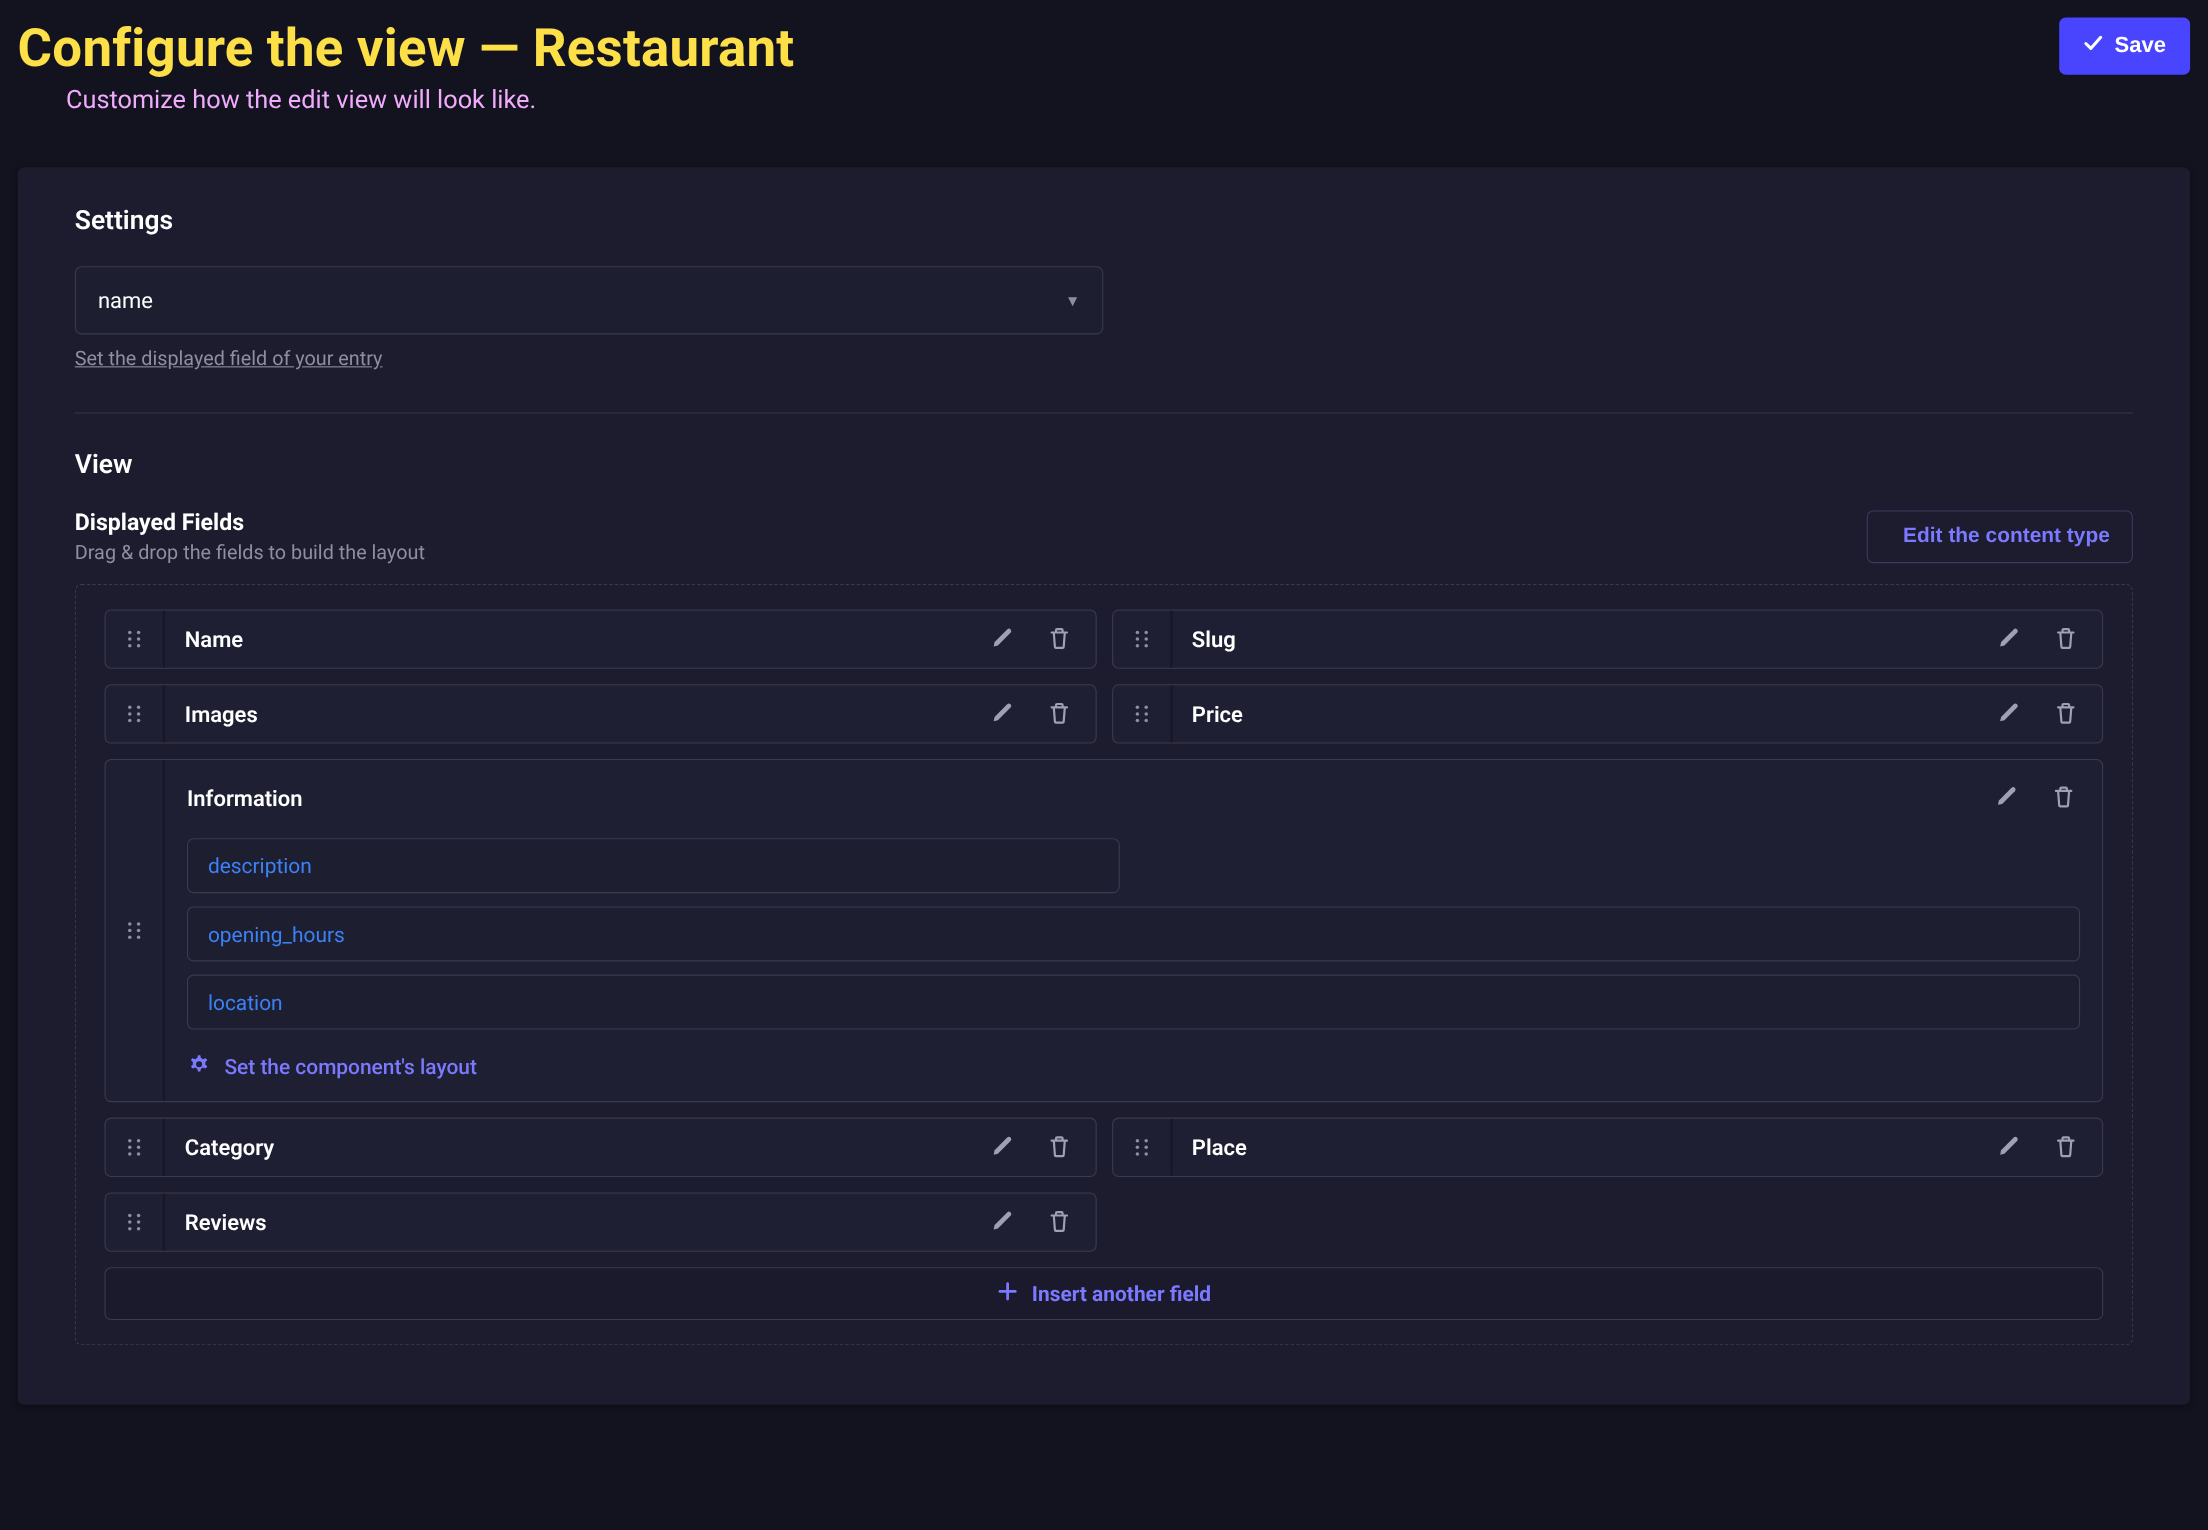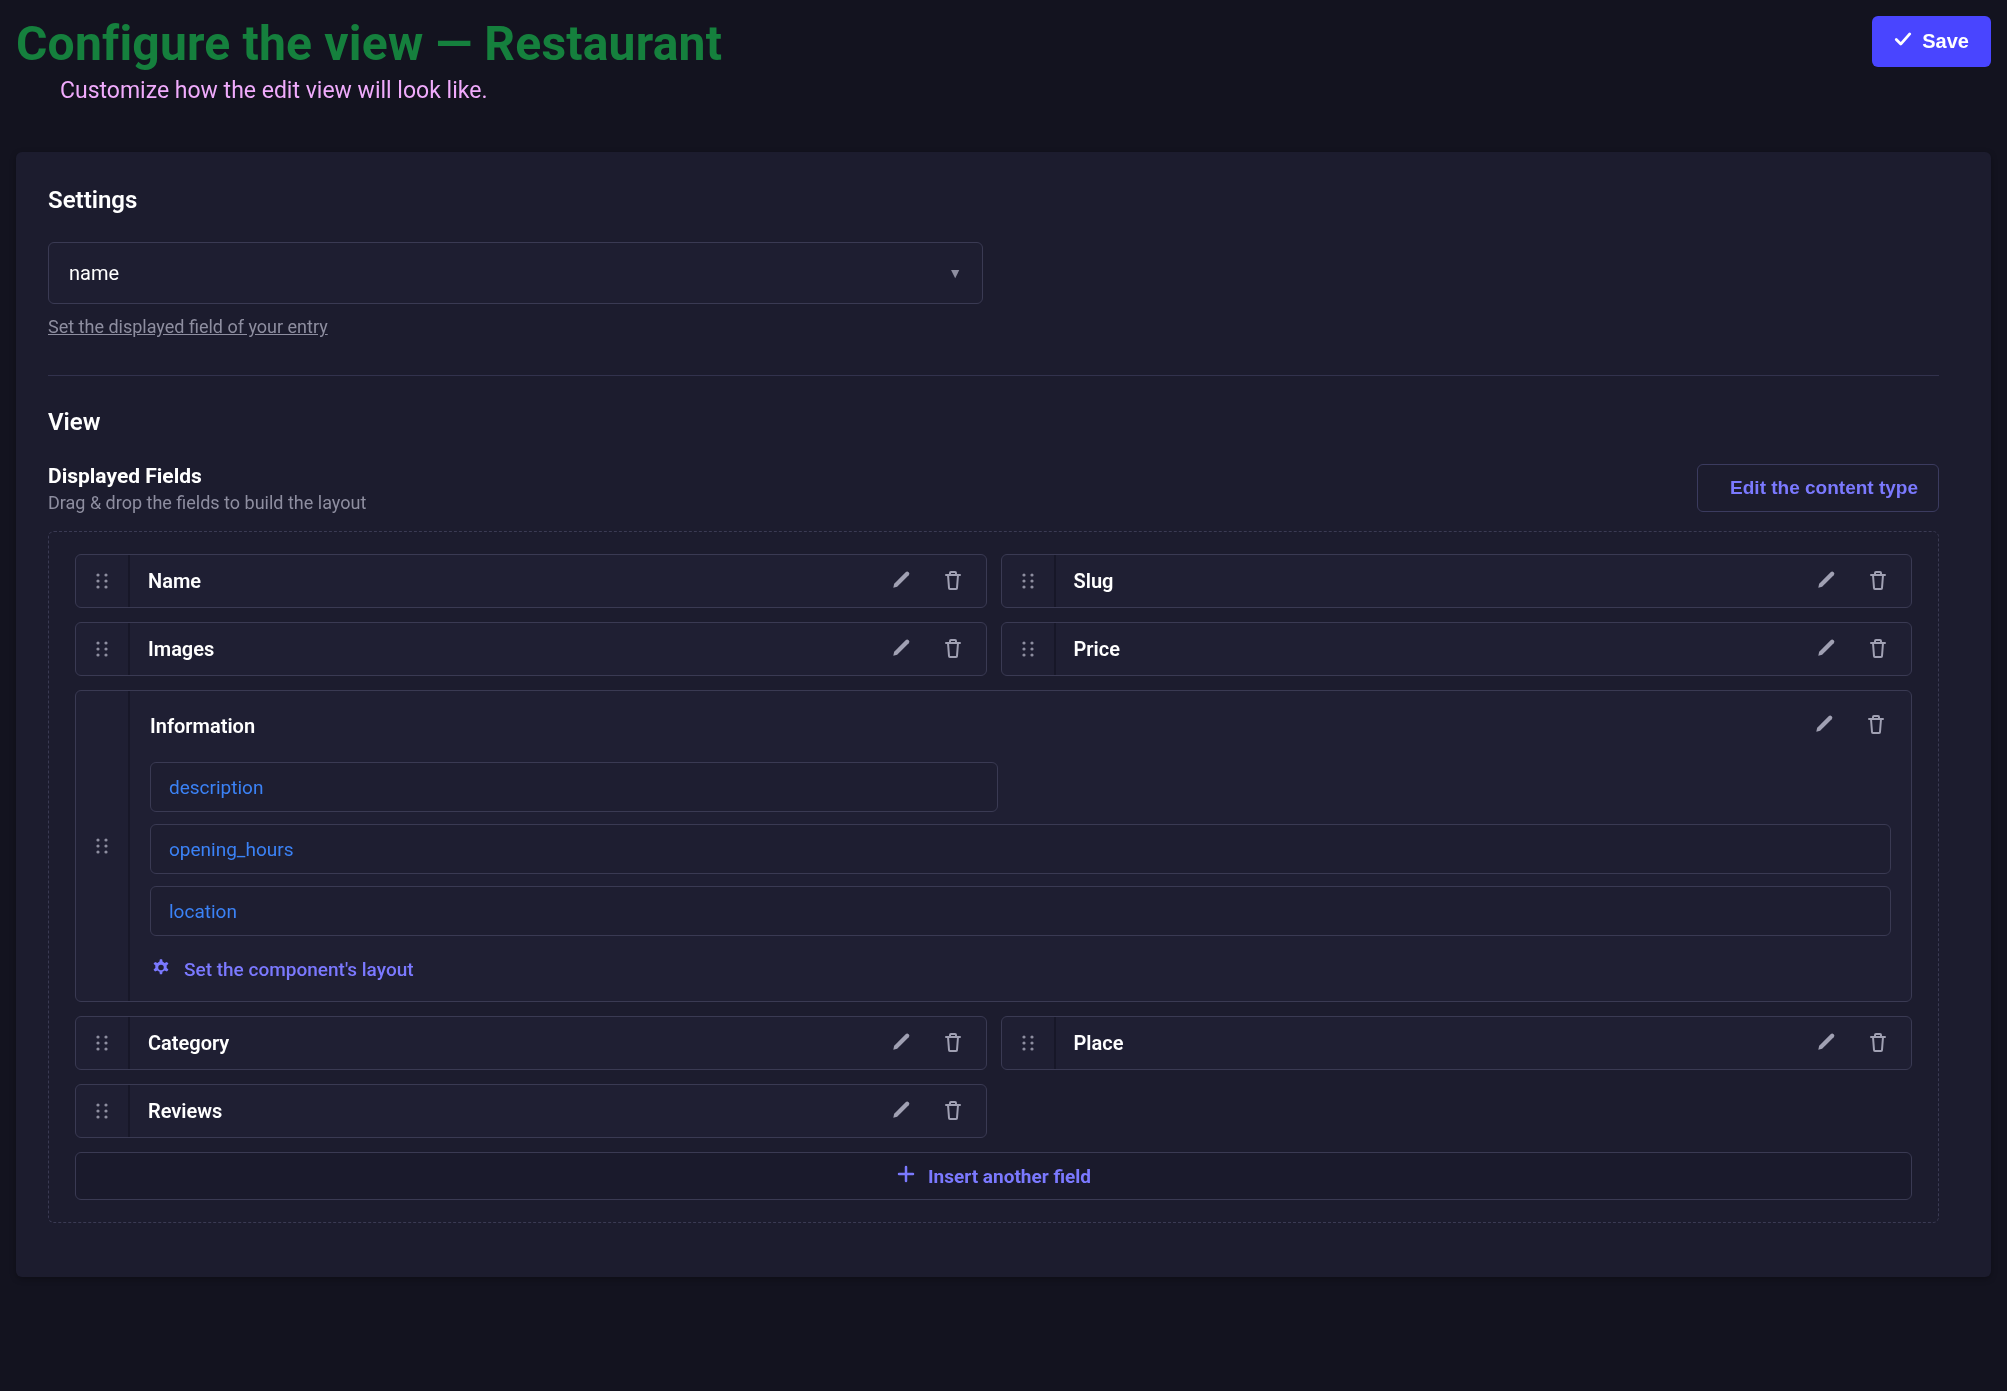--- a/index.html
+++ b/index.html
@@ -16,21 +16,21 @@
   }
   .header-row {
     display: flex;
     align-items: flex-start;
     justify-content: space-between;
     margin-bottom: 48px;
   }
   .page-title {
     font-size: 48px;
     font-weight: 700;
-    color: #15803d;
+    color: #fde047;
     line-height: 1.15;
     letter-spacing: 0.2px;
   }
   .page-subtitle {
     font-size: 23px;
     color: #f0abfc;
     margin-top: 6px;
     margin-left: 44px;
   }
   .save-btn {
@@ -44,21 +44,21 @@
     padding: 14px 22px;
     border-radius: 6px;
     border: none;
     cursor: pointer;
   }
   .save-btn svg { width: 18px; height: 18px; }
 
   .panel {
     background: #1c1c2e;
     border-radius: 6px;
-    padding: 34px 52px 54px 32px;
+    padding: 34px 52px 54px 52px;
     box-shadow: 0 2px 6px rgba(0,0,0,0.3);
   }
 
   .section-title {
     font-size: 24px;
     font-weight: 600;
     color: #ffffff;
     margin-bottom: 28px;
   }
 

